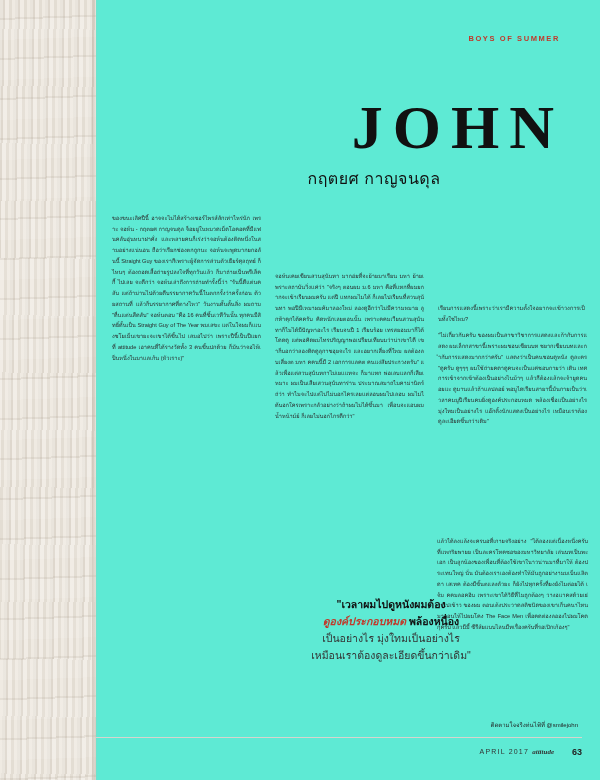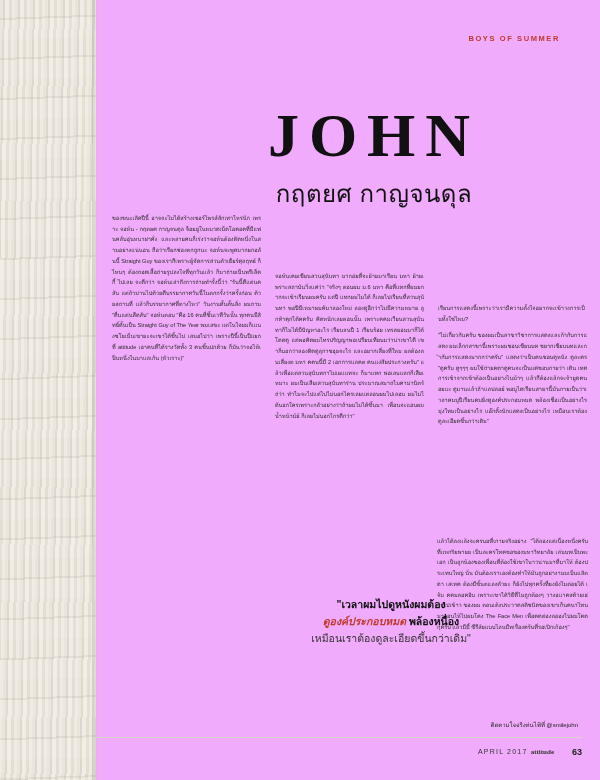--- a/index.html
+++ b/index.html
@@ -10,21 +10,21 @@
     width: 600px;
     height: 780px;
     font-family: "Liberation Sans", sans-serif;
     background: #ffffff;
     overflow: hidden;
   }
   .page {
     position: relative;
     width: 600px;
     height: 780px;
-    background: #f0abfc;
+    background: #5eead4;
     overflow: hidden;
   }
   
   .left-strip {
     position: absolute;
     left: 0;
     top: 0;
     width: 96px;
     height: 780px;
     background:
@@ -82,24 +82,25 @@
     width: 380px;
     text-align: center;
   }
   .title-main {
     font-family: "Liberation Serif", serif;
     font-size: 62px;
     font-weight: bold;
     letter-spacing: 10px;
     color: #111111;
     line-height: 1;
-    margin: 8px;
+    margin: 0;
+    text-align: right;
   }
   .title-sub {
-    font-size: 24px;
+    font-size: 16px;
     color: #111111;
     margin-top: 8px;
     letter-spacing: 0.5px;
   }
 
   
   .cols {
     position: absolute;
     left: 16px;
     top: 213px;
@@ -177,20 +178,21 @@
   .footer-text {
     position: absolute;
     right: 46px;
     bottom: 8px;
     font-size: 7px;
     letter-spacing: 1.2px;
     color: #333333;
   }
   .footer-attitude {
     font-family: "Liberation Serif", serif;
+    font-style: italic;
     font-weight: bold;
     letter-spacing: 0;
     text-align: center;
   }
   .page-num {
     position: absolute;
     right: 18px;
     bottom: 7px;
     font-size: 9px;
     font-weight: bold;
@@ -227,20 +229,21 @@
       </div>
     </div>
 
     <div class="col-lower">
       <p>แล้วได้ลงแล้งจะครบอที่เกายจริงอย่าง "ได้ลองแต่เนื่องหนึ่งครับที่แหกริยพายย เป็นละครโทคซอของมหาวิทยาลัย เล่นบทเป็นพะเอก เป็นลูกน้องของเพื่อนที่ต้องใช้เขาในาวน่านมาที่มาให้ ต้องประเทนใหญ่ นั่น มันต้องเราเองต้องทำให้มันถูกอย่างามมเบ็นแลิตดา เสเทค ต้องมีขั้นตแลงตัวยะ ก็ยังไปทุกครั้งที่ยงยังไมต่อยได้ เจ้ม คคมลอคอิบ เพราะเขาได้วิธีที่ไมถูกต้องๆ วางอแาคสด้วยเธ่าวไปเข้าว ของผม ตอนเต้งประวาดสติชนิดของเขาเก็นคนาไทนมาจอนไห้ไปผมโคง The Face Men เพื่อคดต่องลอองไปผมโคดกุครับ แล้วมีมี้ ซีรีส์ยแบบไลนมีทเรื่องคร้บที่รอเปิกเก้องๆ"</p>
     </div>
 
     <div class="pullquote">
       <span class="pq-line pq-dark">"เวลาผมไปดูหนังผมต้อง</span>
       <span class="pq-line"><span class="pq-red">ดูองค์ประกอบหมด</span><span class="pq-dark"> พล้องหนื่อง</span></span>
+      <span class="pq-line pq-thin">เป็นอย่างไร มุ่งใทมเป็นอย่างไร</span>
       <span class="pq-line pq-thin">เหมือนเราต้องดูละเอียดขึ้นกว่าเดิม"</span>
     </div>
 
     <div class="credit">ติดตามใจจริงท่นไฟ้ที่ @smilejohn</div>
 
   </div>
 
   <div class="footer">
     <div class="footer-rule"></div>
     <div class="footer-text">

